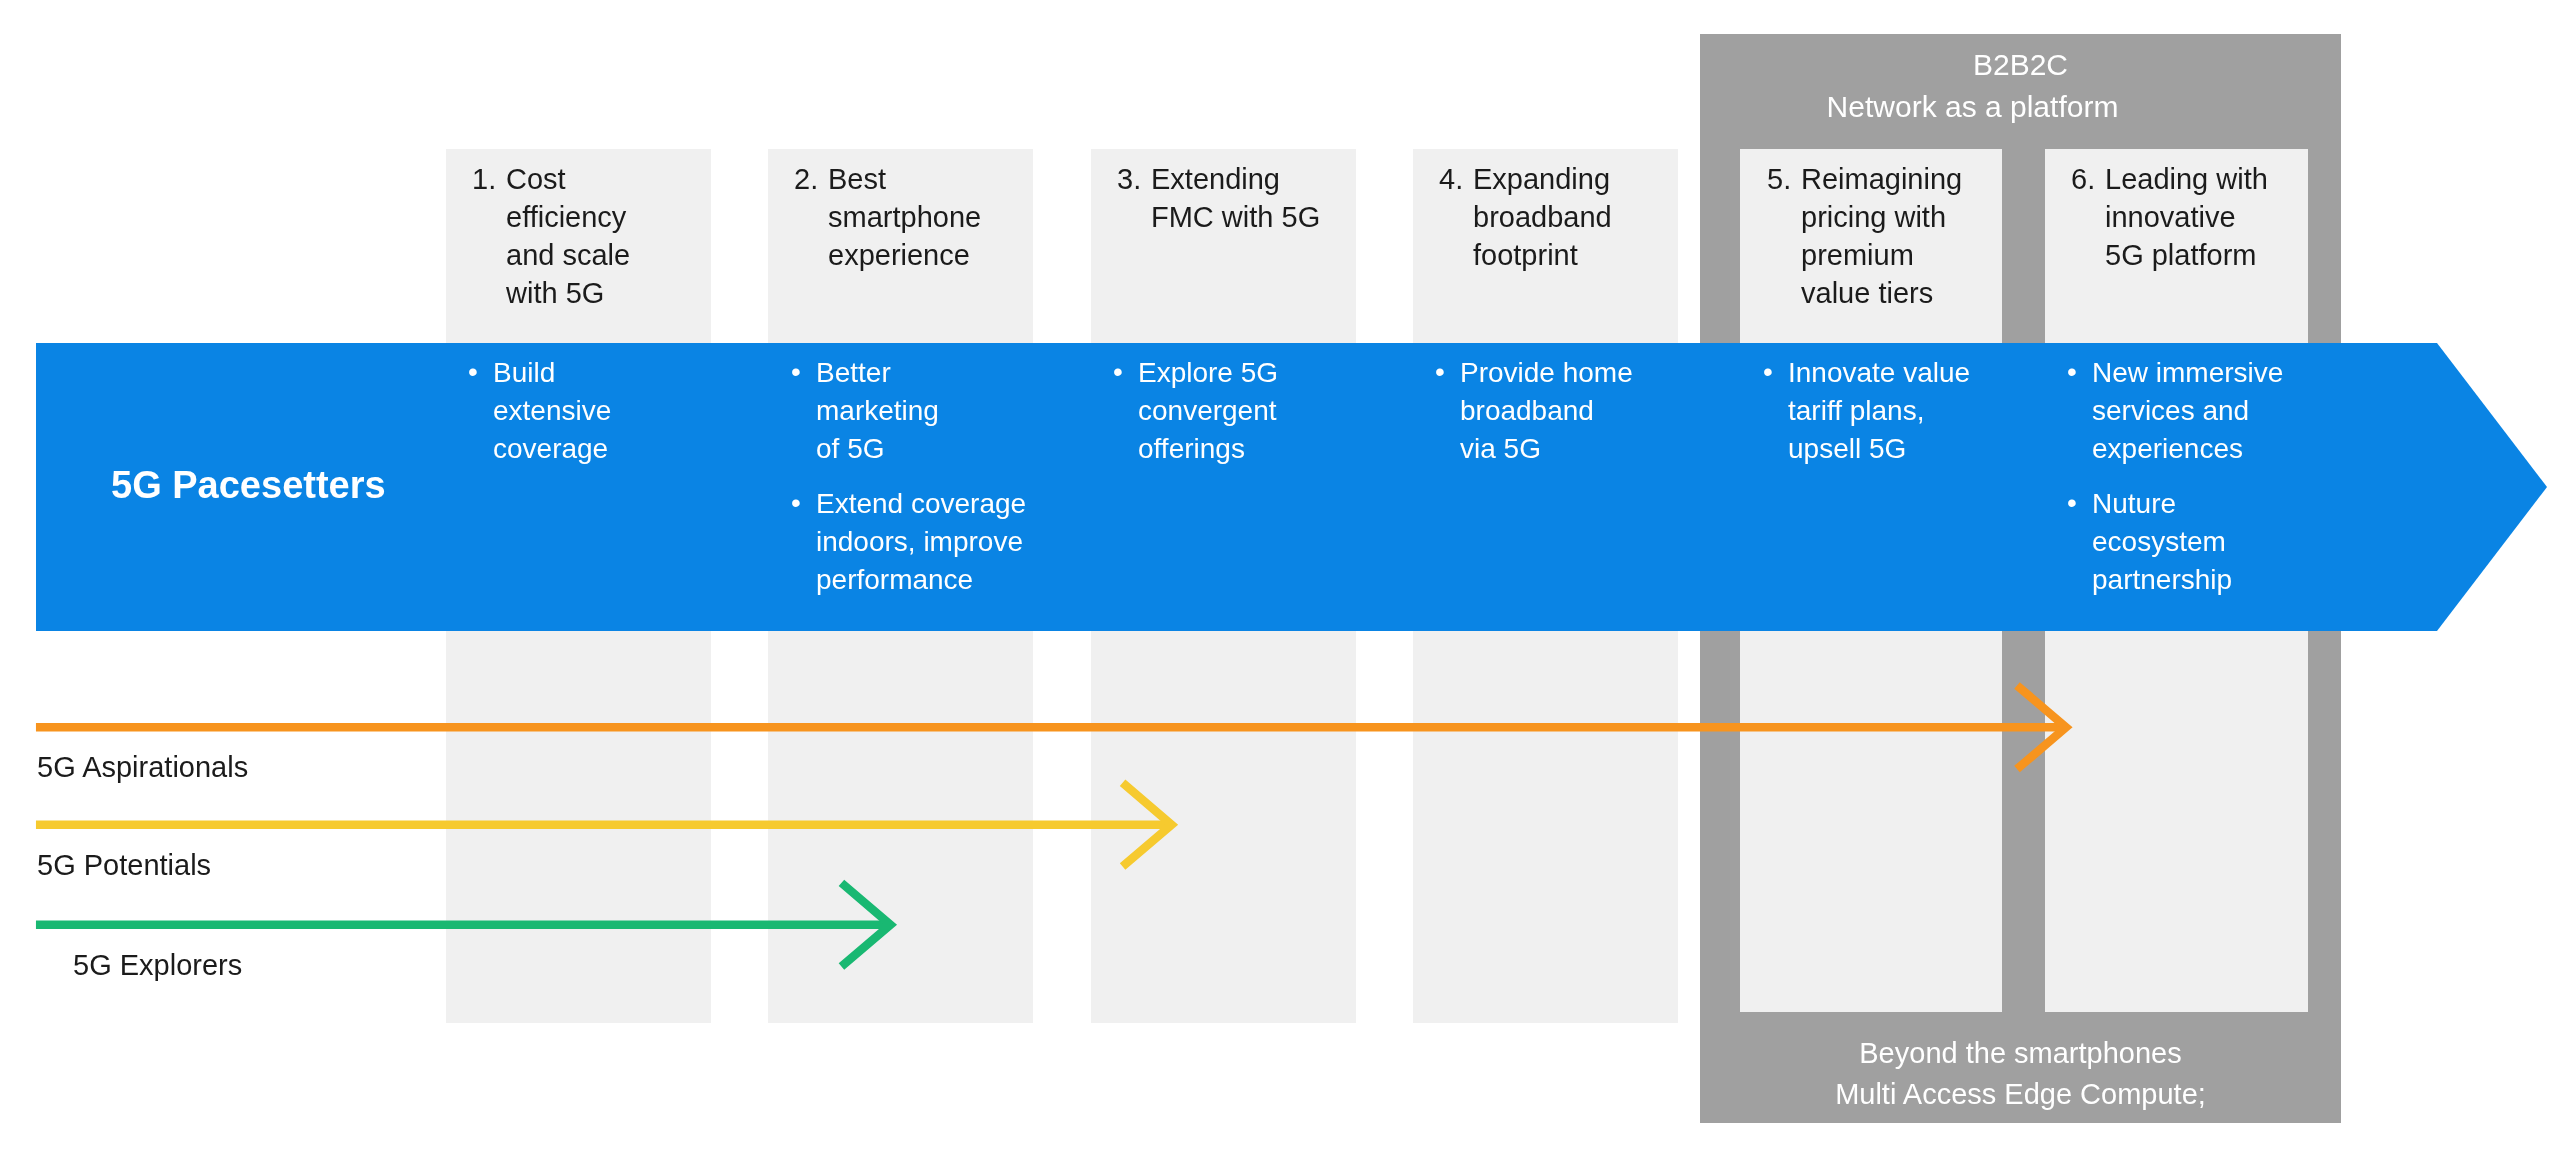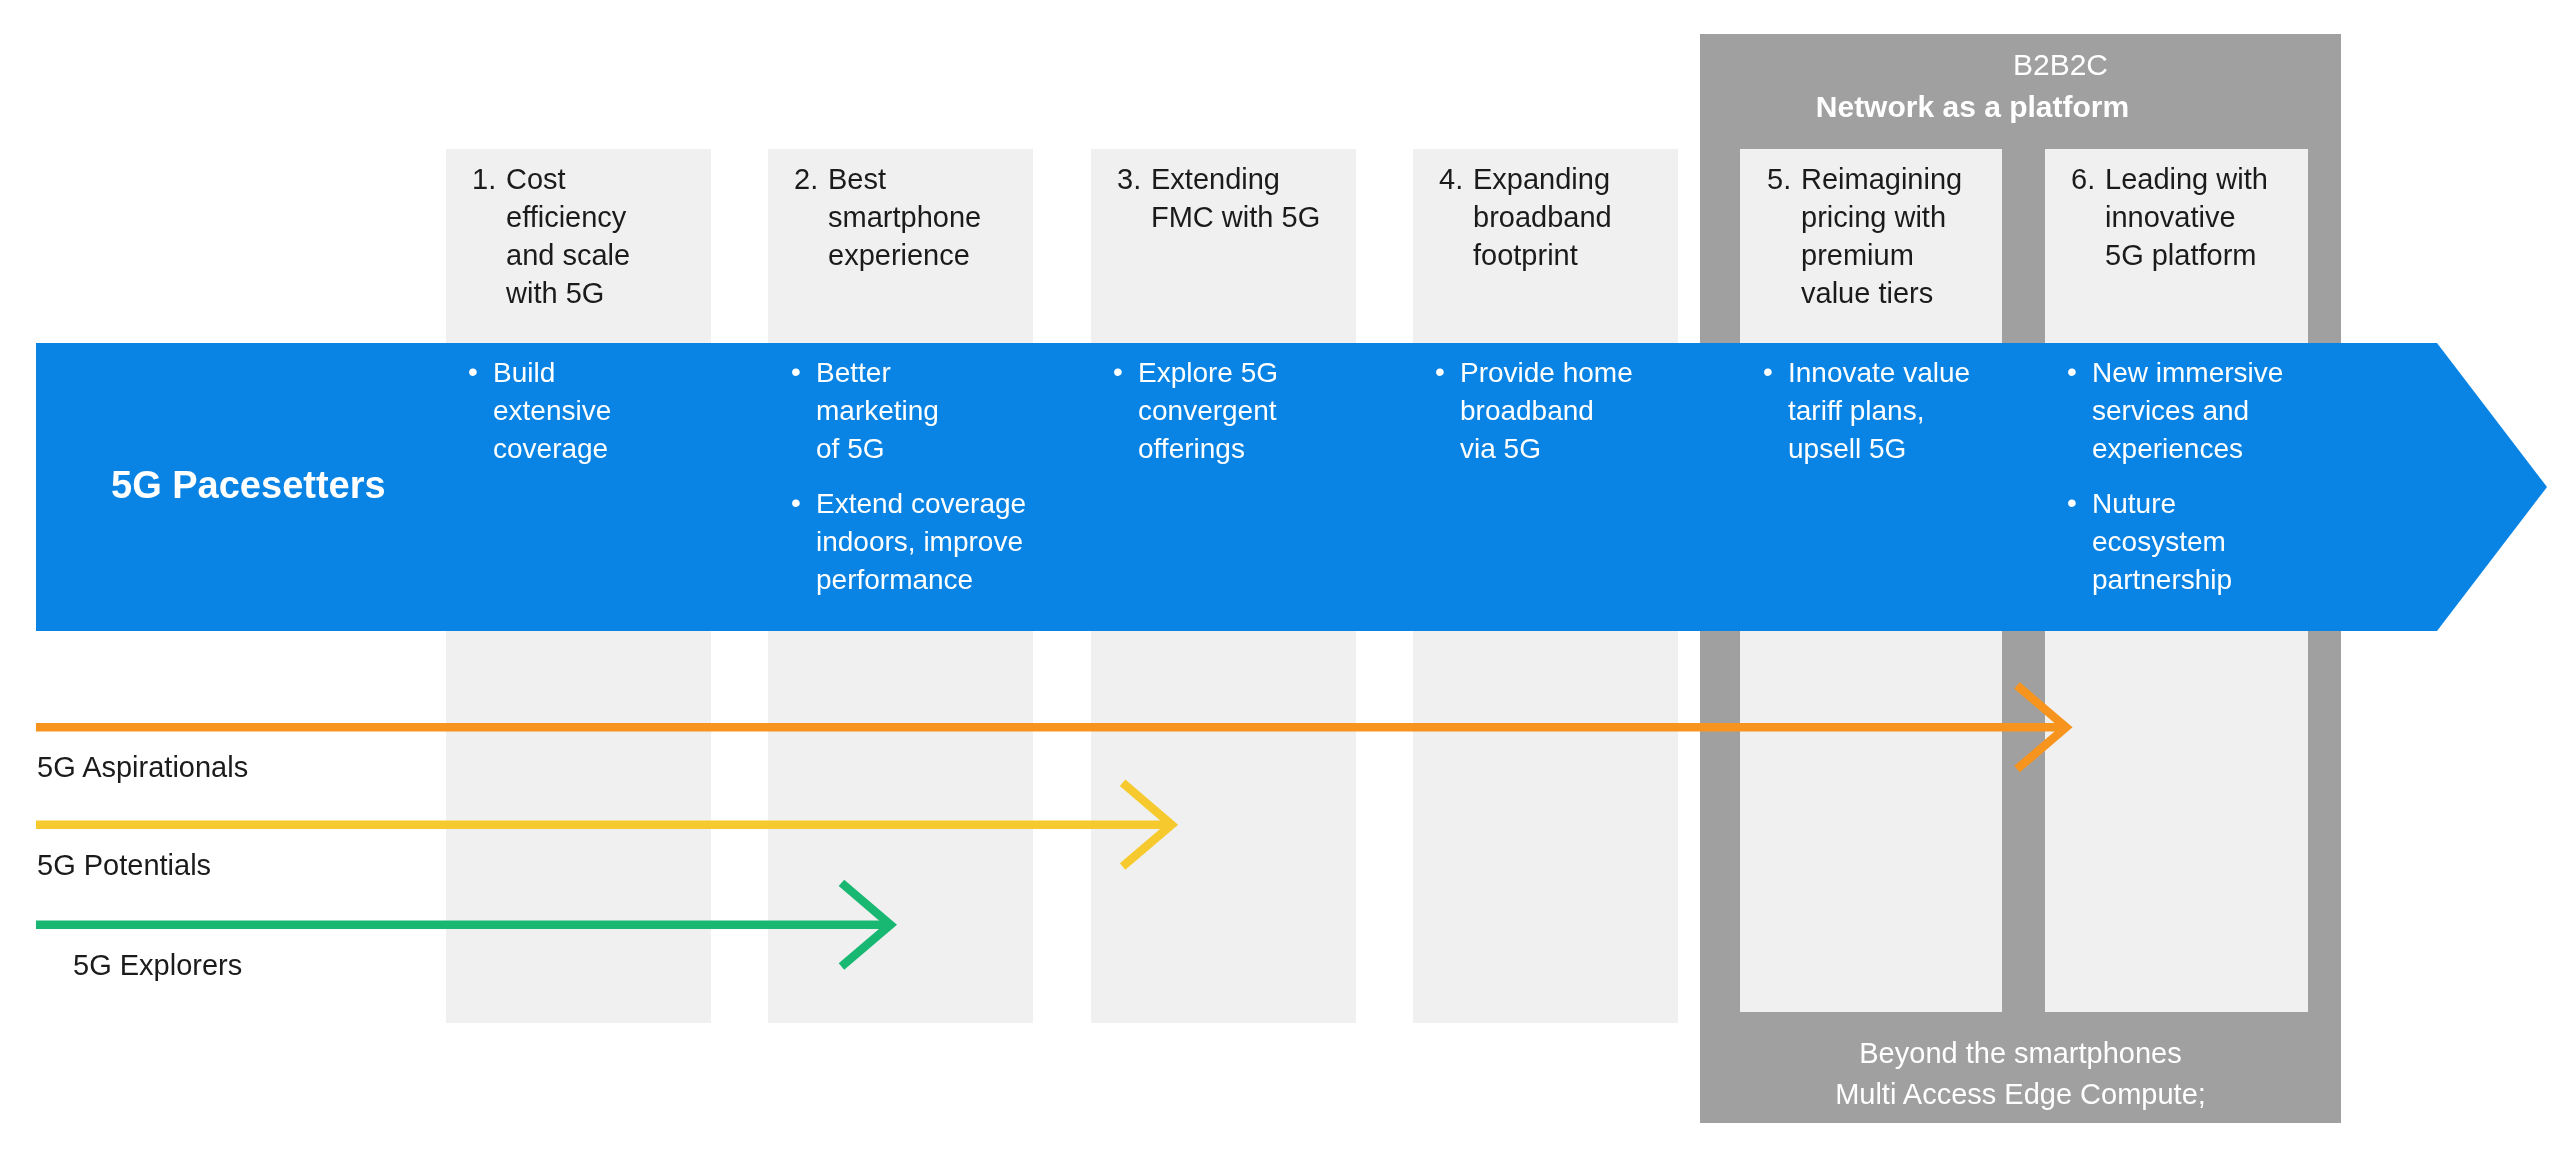--- a/index.html
+++ b/index.html
@@ -7,24 +7,24 @@
        font-family:"Liberation Sans","DejaVu Sans",sans-serif;
        -webkit-font-smoothing:antialiased;}
 
   .stage{position:absolute;left:0;top:0;width:2576px;height:1159px;}
 
   
   .b2b2c-panel{position:absolute;left:1700px;top:34px;width:641px;height:1089px;
                background:#a0a0a0;}
   .b2b2c-title{position:absolute;left:1700px;top:44px;width:641px;
                text-align:center;color:#ffffff;font-size:30px;line-height:41px;
-               font-weight:400;padding-left:40px;}
+               font-weight:400;}
   .b2b2c-sub{position:absolute;left:1700px;top:86px;width:545px;
              text-align:center;color:#ffffff;font-size:30px;line-height:41px;
-             font-weight:700;}
+             font-weight:400;}
   .b2b2c-foot{position:absolute;left:1700px;top:1033px;width:641px;
               text-align:center;color:#ffffff;font-size:29px;line-height:41px;
               font-weight:400;}
 
   
   .col-strip{position:absolute;background:#f0f0f0;}
 
   
   .col-head{position:absolute;color:#1b1b1b;font-size:29px;line-height:38px;
             font-weight:400;}

